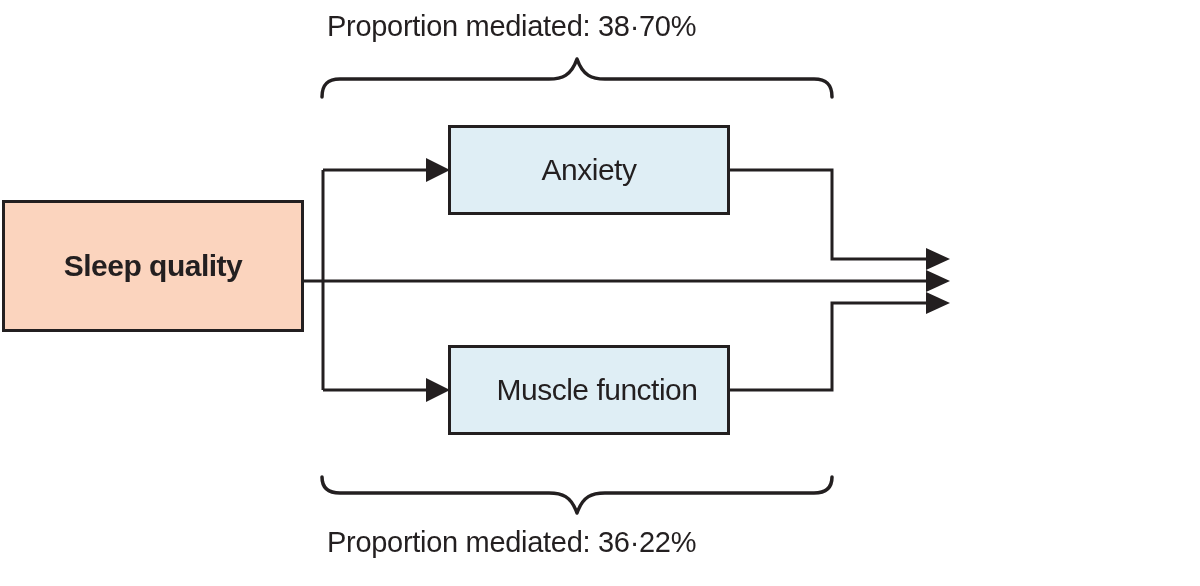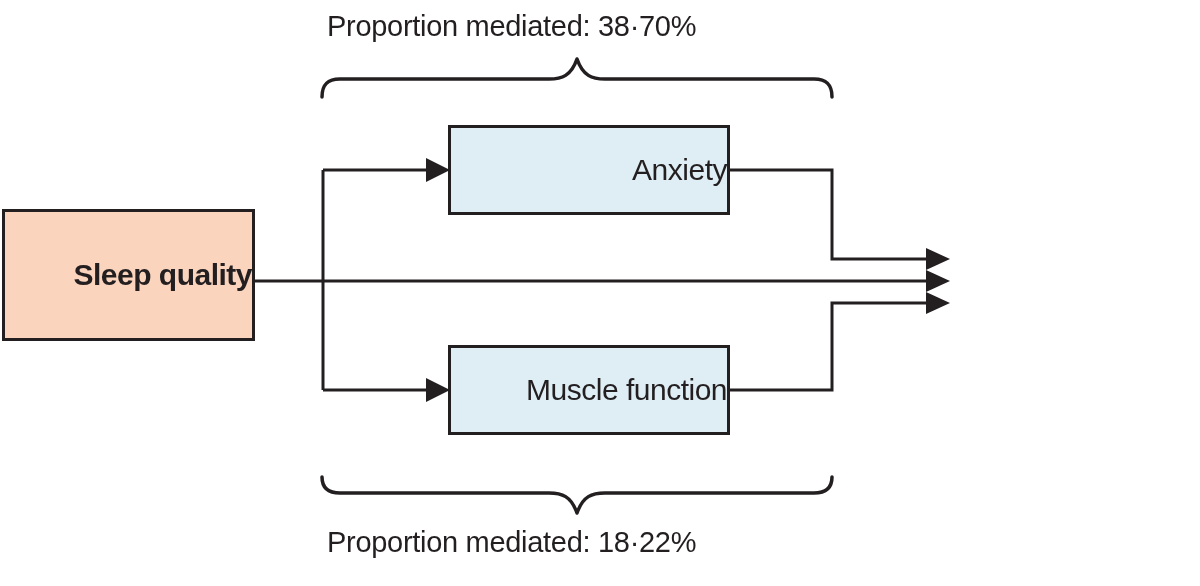--- a/index.html
+++ b/index.html
@@ -46,28 +46,28 @@
   .wires polygon {
     fill: var(--line);
     stroke: none;
   }
   .node {
     position: absolute;
     box-sizing: border-box;
     border: 3px solid var(--line);
     display: flex;
     align-items: center;
-    justify-content: flex-end;
+    justify-content: center;
     font-size: 30px;
     letter-spacing: -0.5px;
   }
   .node-exposure {
     left: 2px;
-    top: 209px;
-    width: 253px;
+    top: 200px;
+    width: 302px;
     height: 132px;
     background: var(--exposure_fill);
     font-weight: bold;
   }
   .node-mediator-top {
     left: 448px;
     top: 125px;
     width: 282px;
     height: 90px;
     background: var(--mediator_fill);
@@ -136,15 +136,15 @@
 
   <div class="node node-mediator-top">
     <span>Anxiety</span>
   </div>
 
   <div class="node node-mediator-bottom">
     <span>Muscle function</span>
   </div>
 
 
-  <div class="caption caption-bottom">Proportion mediated: 18·22%</div>
+  <div class="caption caption-bottom">Proportion mediated: 36·22%</div>
 
 </div>
 
 </body></html>

